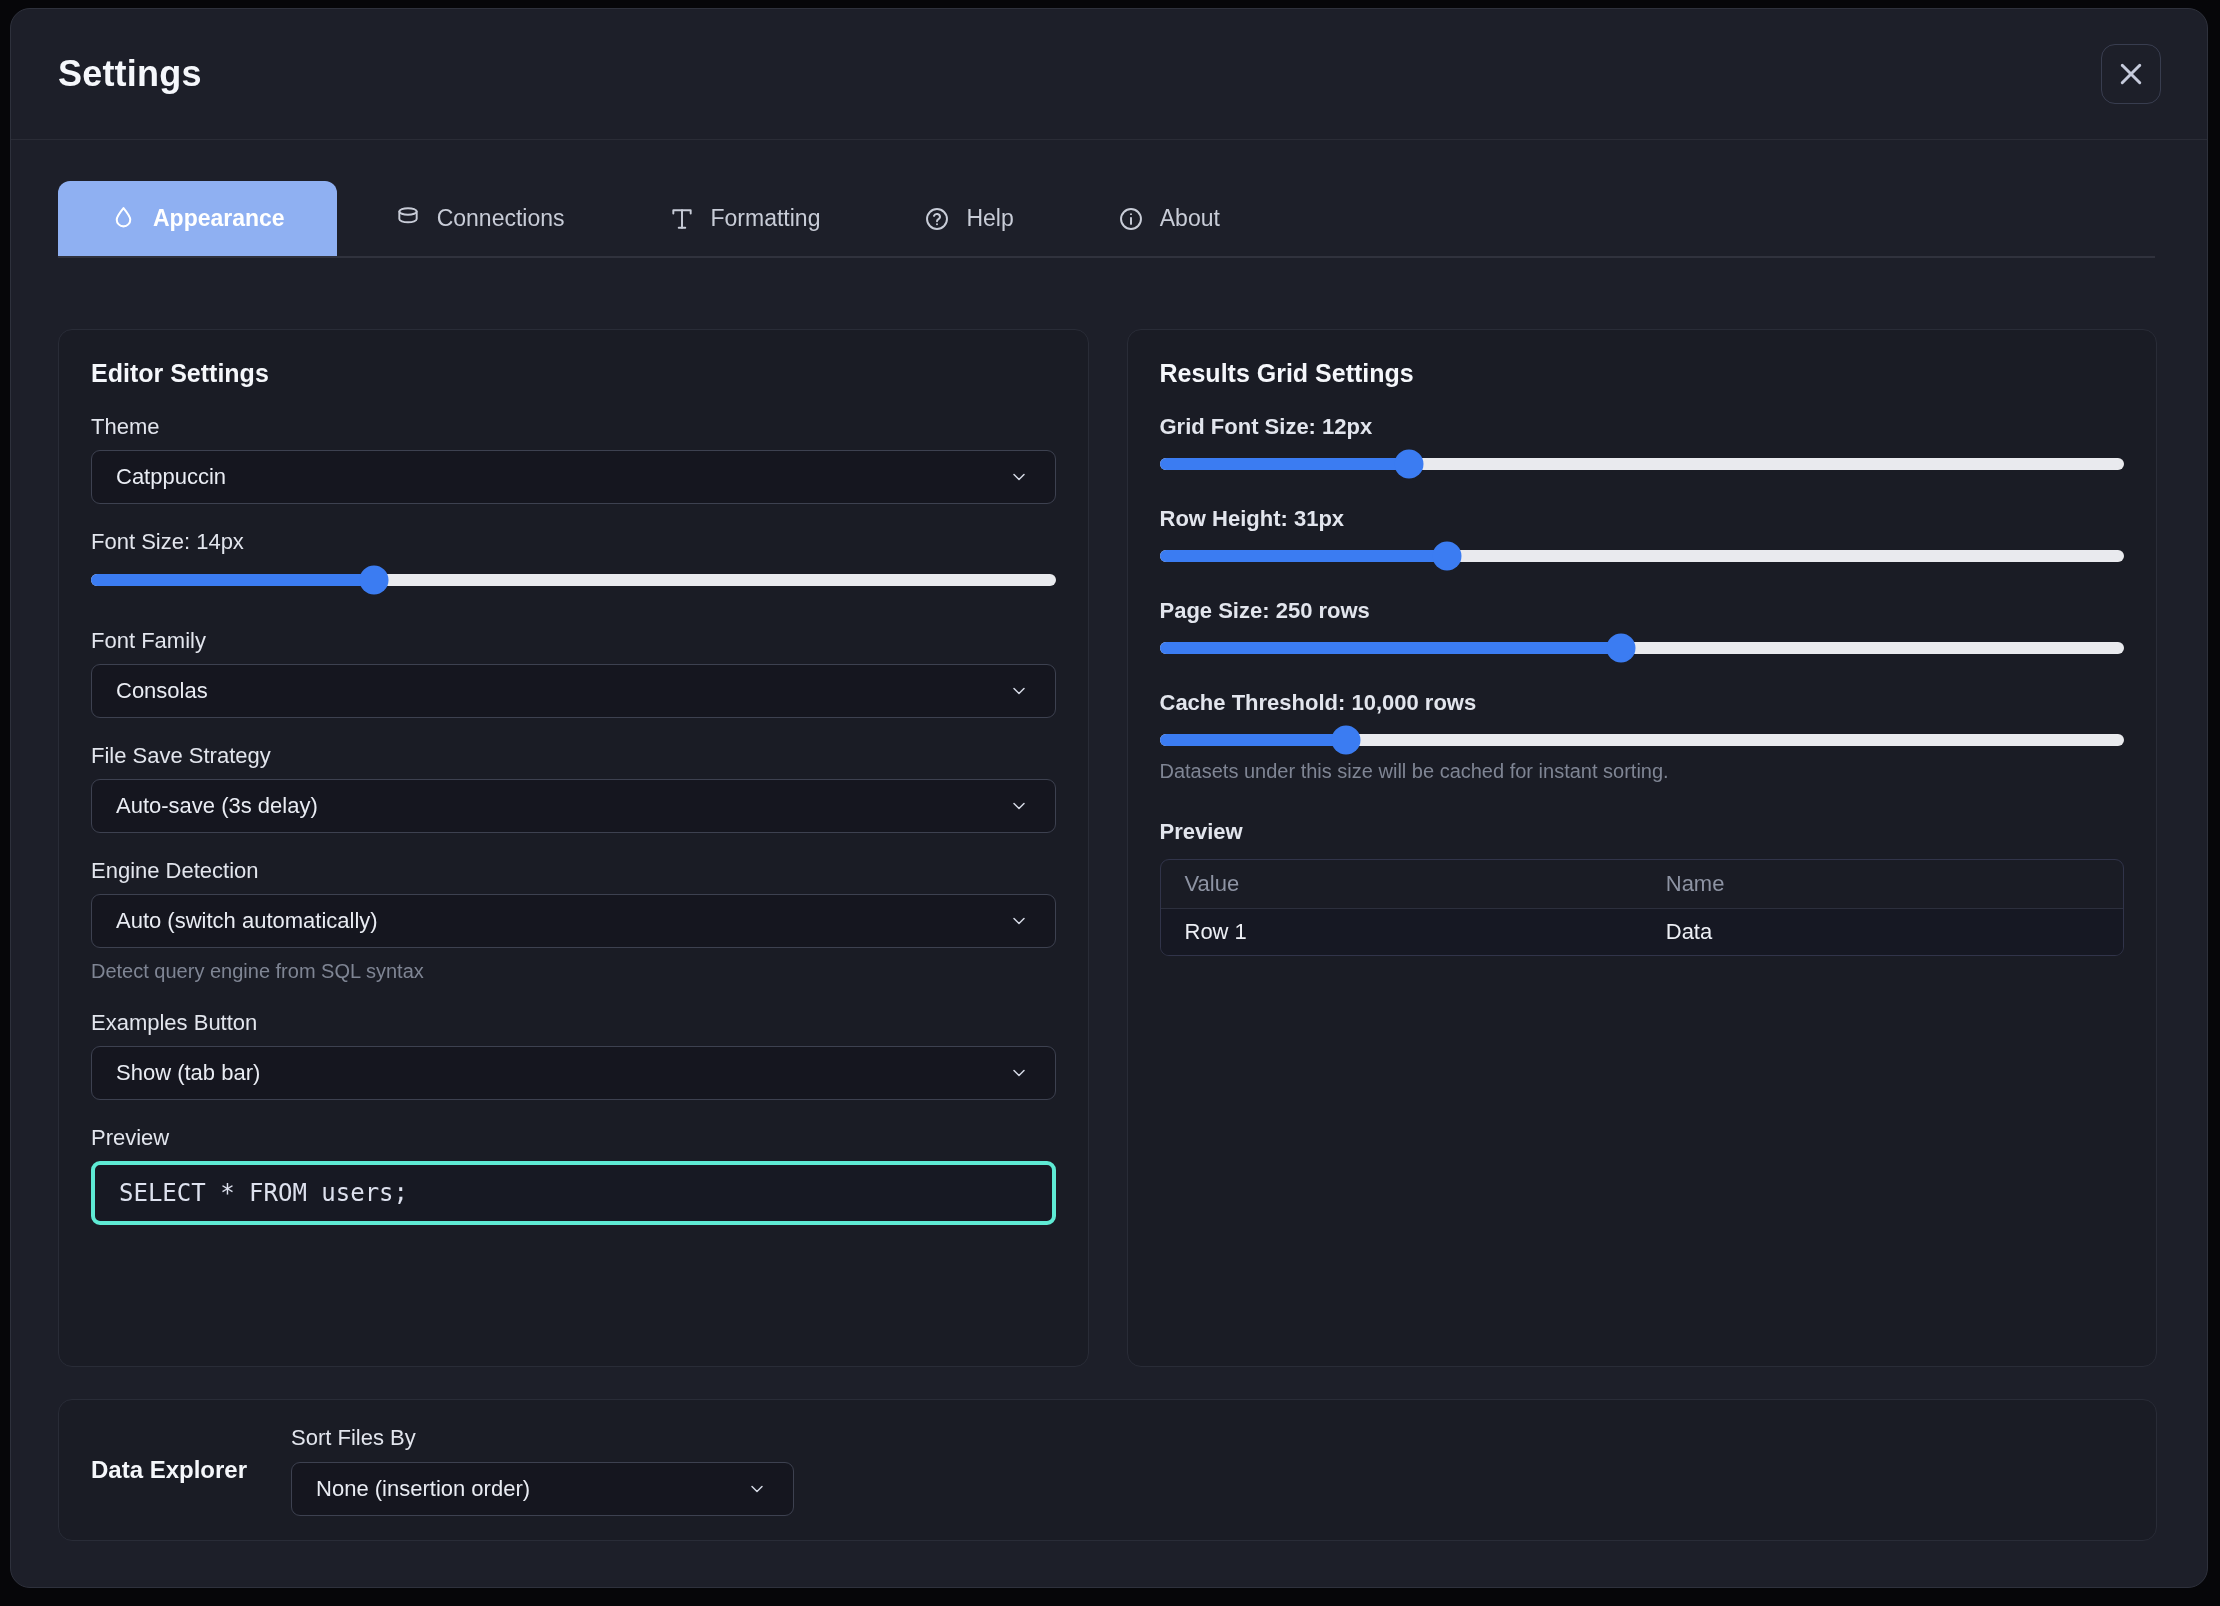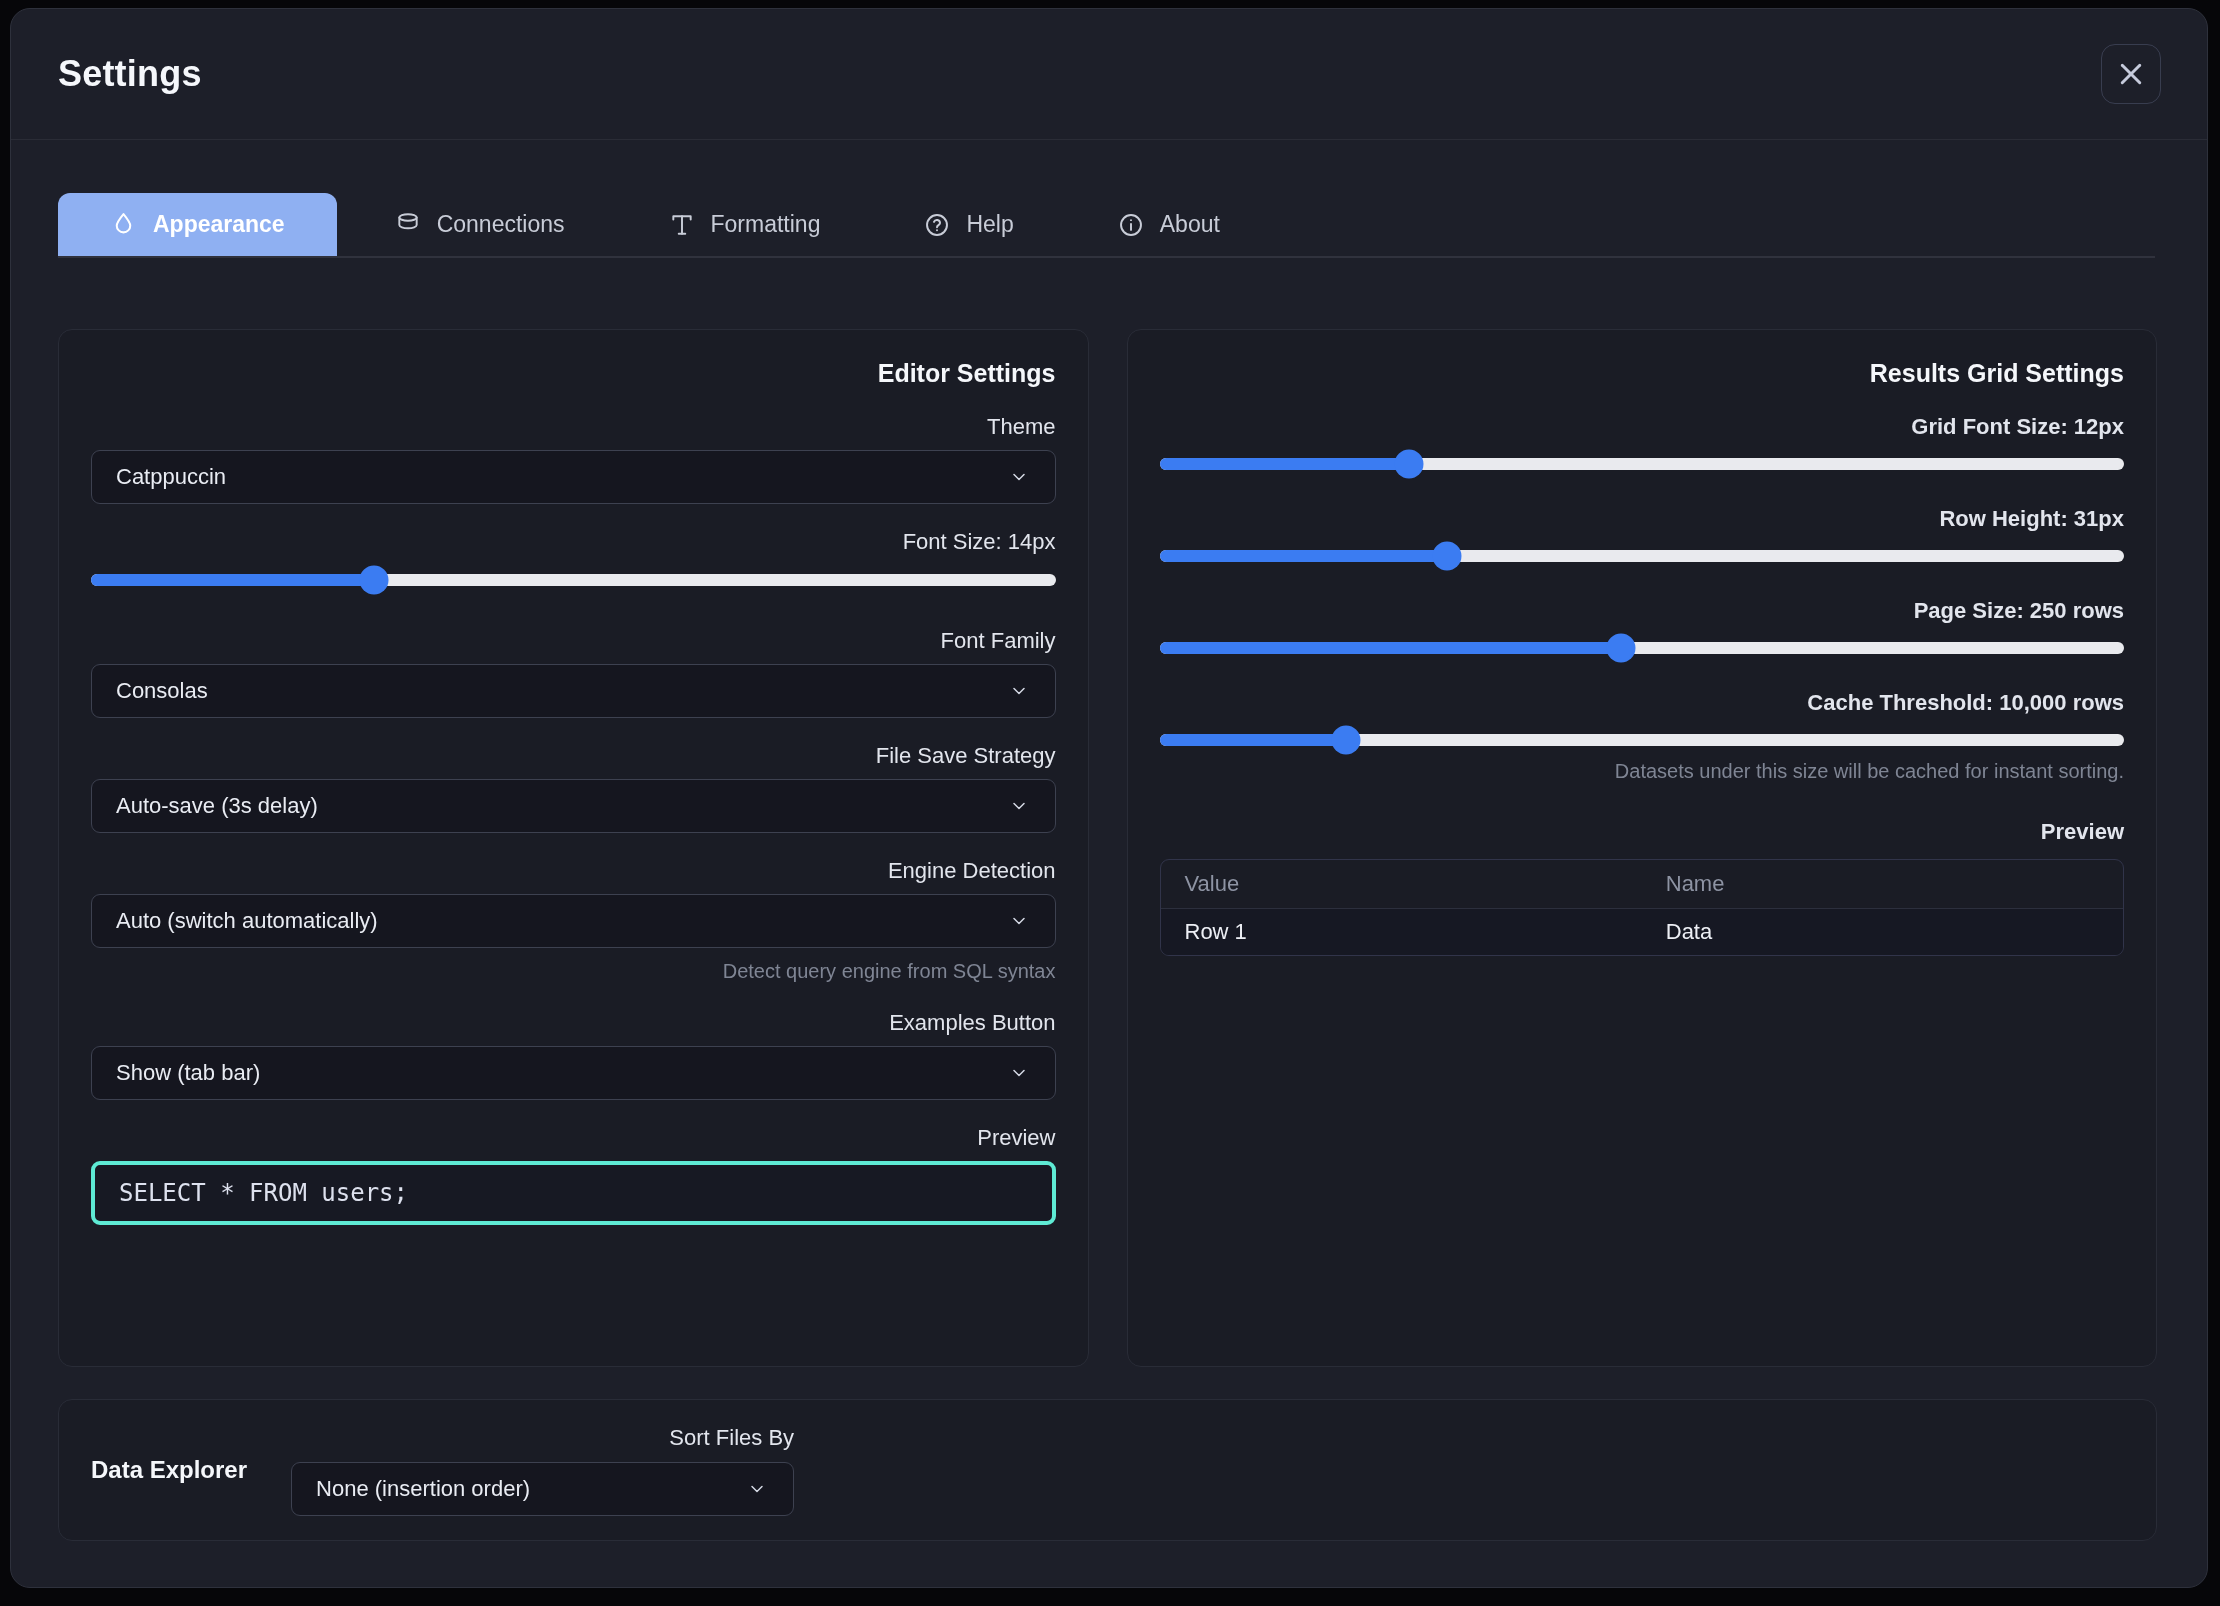--- a/index.html
+++ b/index.html
@@ -1,31 +1,31 @@
 <!DOCTYPE html>
 <html><head>
 <meta charset="utf-8">
 <style>
   html,body{margin:0;padding:0;background:#060609;}
   .stage{position:relative;width:2220px;height:1606px;background:#060609;overflow:hidden;
-         font-family:"Liberation Sans",sans-serif;text-align:right;-webkit-font-smoothing:antialiased;}
+         font-family:"Liberation Sans",sans-serif;-webkit-font-smoothing:antialiased;}
   .dialog{position:absolute;left:10px;top:8px;width:2198px;height:1580px;background:#1d1f29;
           border:1px solid #2e313c;border-radius:20px;overflow:hidden;box-sizing:border-box;}
 
   
   .hdr{height:131px;display:flex;align-items:center;justify-content:space-between;
        padding:0 46px 0 47px;border-bottom:1px solid #2a2c36;box-sizing:border-box;}
   .title{font-size:36px;font-weight:700;color:#f5f7fb;letter-spacing:.2px;}
   .close-btn{width:58px;height:58px;display:flex;align-items:center;justify-content:center;
              border:1px solid rgba(130,140,180,.28);border-radius:14px;background:transparent;cursor:pointer;}
   .close-btn svg{stroke:#c6cbdc;}
 
   
   .tabbar{display:flex;align-items:flex-end;margin:41px 52px 0 47px;border-bottom:2px solid #30323d;height:77px;box-sizing:border-box;}
-  .tab{height:63px;display:flex;align-items:center;gap:16px;font-size:23px;color:#c8ccd7;
+  .tab{height:75px;display:flex;align-items:center;gap:16px;font-size:23px;color:#c8ccd7;
        padding:0 46px;cursor:pointer;white-space:nowrap;}
   .tab + .tab{margin-left:12px;}
   .tab.active{background:#8fb0f2;color:#ffffff;font-weight:700;border-radius:12px 12px 0 0;padding:0 52px;}
   .tab svg{flex:0 0 auto;}
   .tab.active svg{stroke:#ffffff;}
   .tab:not(.active) svg{stroke:#c8ccd7;}
 
   
   .content{display:grid;grid-template-columns:1fr 1fr;gap:38px;margin:71px 50px 0 47px;}
   .panel{background:#1a1c25;border:1px solid #292c37;border-radius:14px;

